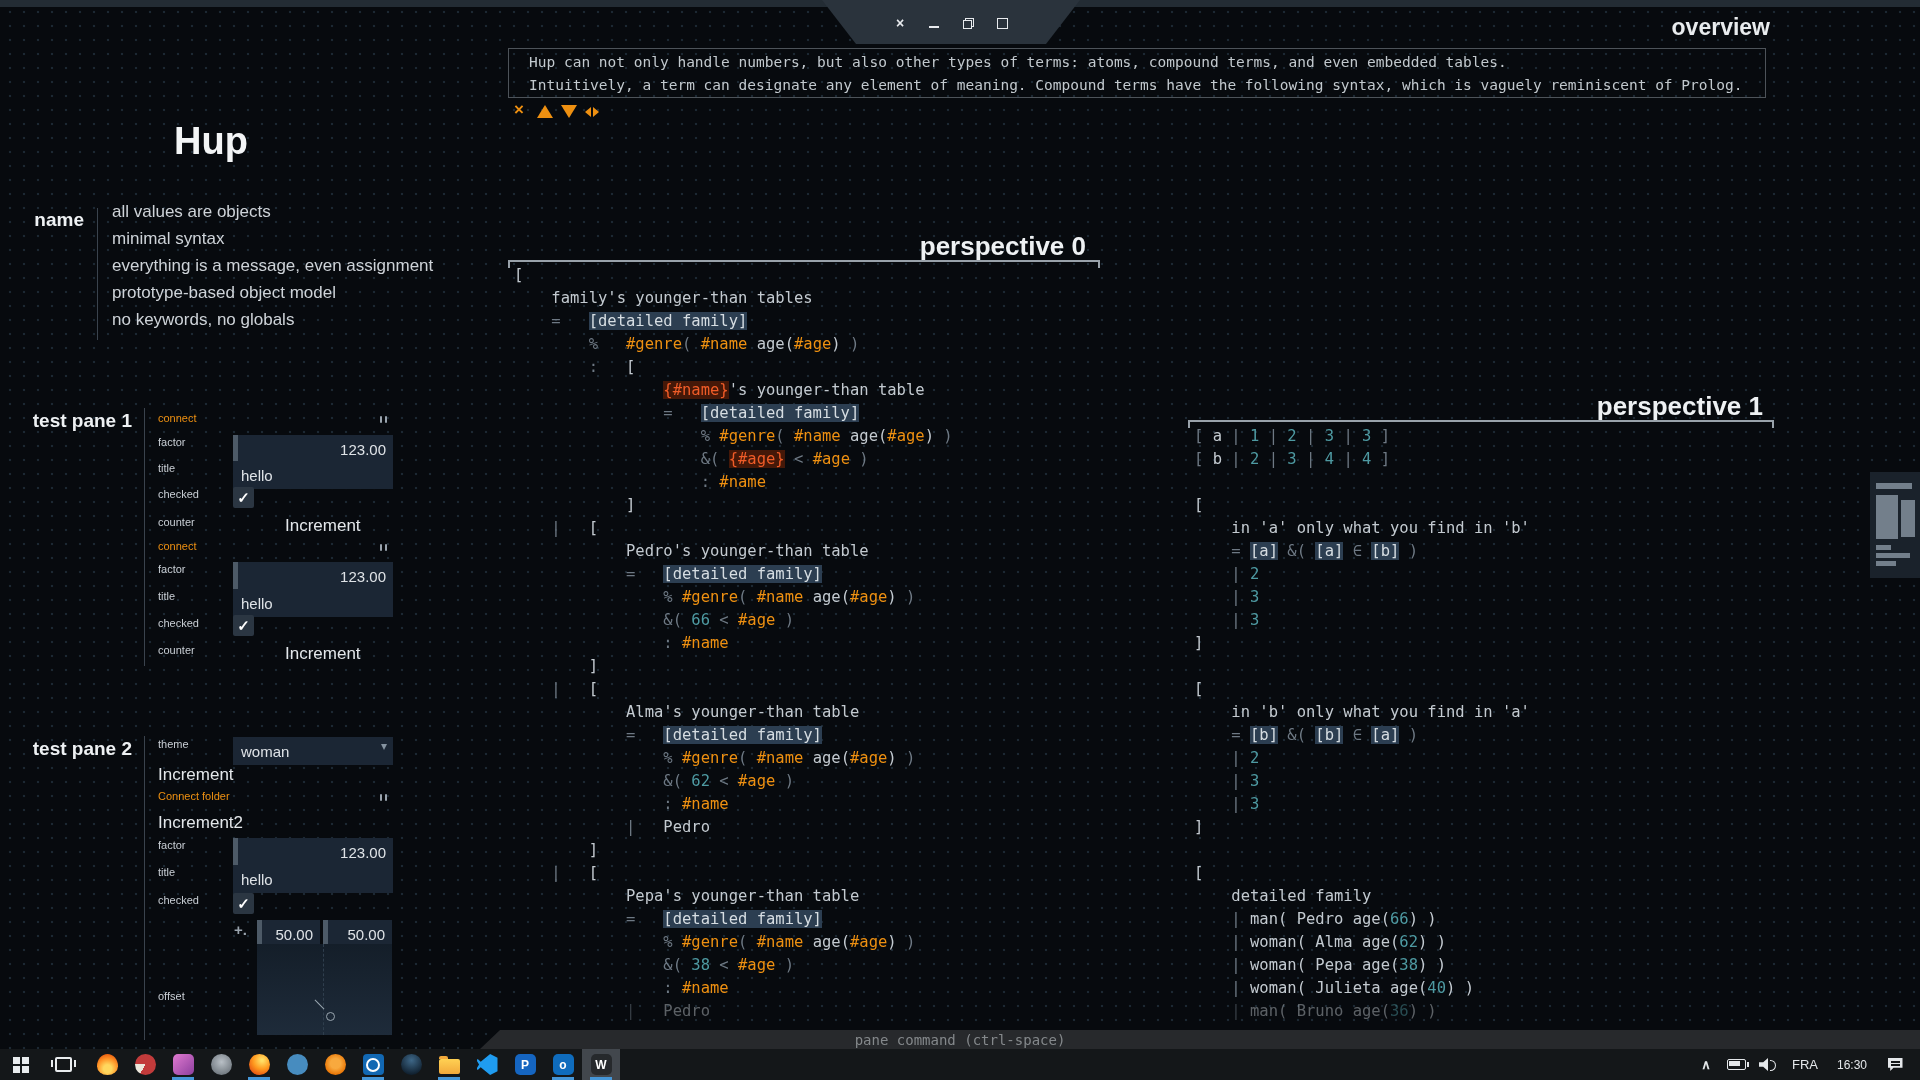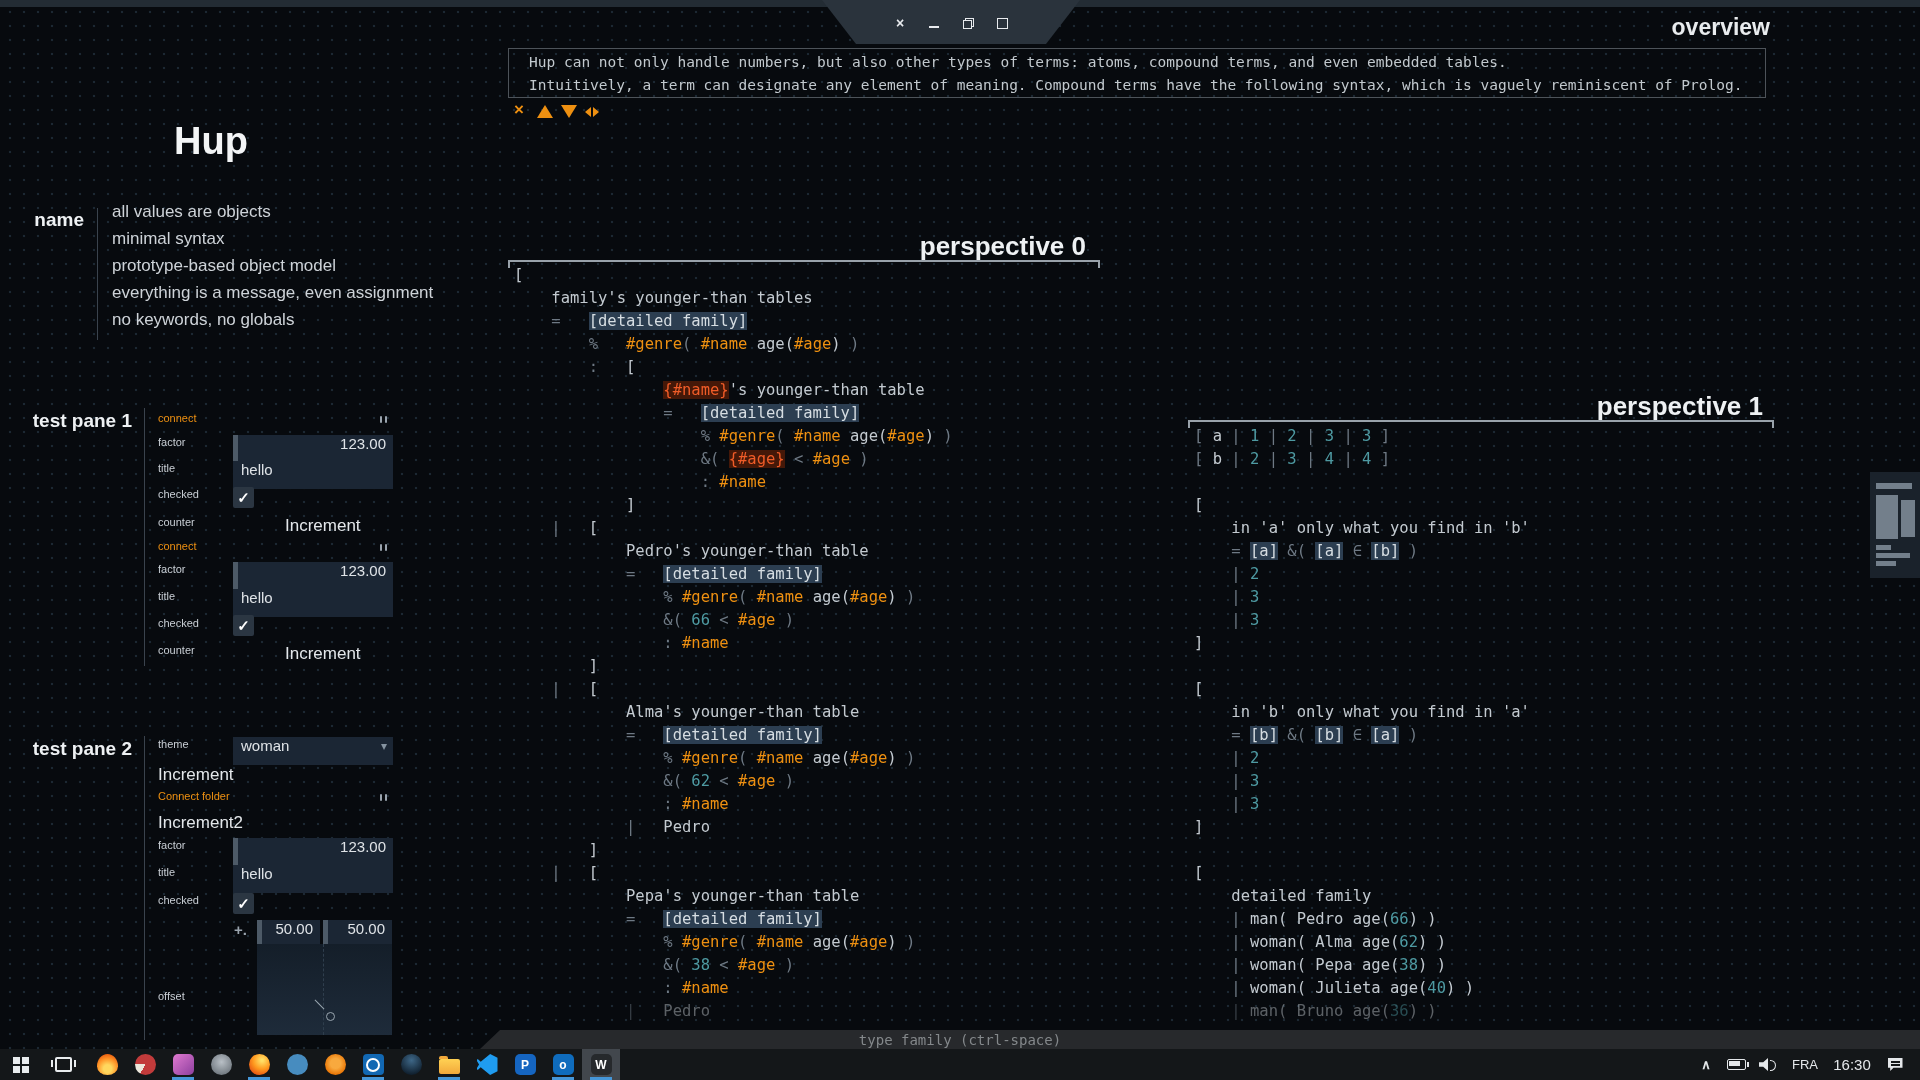--- a/index.html
+++ b/index.html
@@ -36,21 +36,21 @@
 
   
   .apptitle{position:absolute;left:61px;top:120px;width:300px;text-align:center;font-size:38px;font-weight:bold;color:#f3f5f6;}
   .blabel{position:absolute;font-size:19px;font-weight:bold;color:#eef1f3;text-align:right;}
   .vline{position:absolute;width:1px;background:#3a434d;}
   .namelist{position:absolute;left:112px;top:198px;}
   .namelist div{font-size:17px;line-height:27px;color:#ced3d8;white-space:nowrap;}
   .lbl{position:absolute;font-size:11px;color:#c9cfd5;white-space:nowrap;}
   .org{color:#ee9011;}
   .tbtn{position:absolute;font-size:17px;color:#e3e7ea;white-space:nowrap;cursor:default;}
-  .field{position:absolute;height:28px;background:#1b2634;color:#dfe3e7;font-size:15px;display:flex;align-items:flex-start;box-sizing:border-box;}
+  .field{position:absolute;height:28px;background:#1b2634;color:#dfe3e7;font-size:15px;display:flex;align-items:center;box-sizing:border-box;}
   .field.num{justify-content:flex-end;padding-right:7px;border-left:5px solid #4d5a67;}
   .field.txt{padding-left:8px;}
   .field.drop{padding-left:8px;}
   .caret{position:absolute;right:6px;top:2px;color:#8593a0;font-size:12px;}
   .checkbox{position:absolute;width:21px;height:21px;background:#2b3642;border-radius:2px;display:flex;align-items:center;justify-content:center;color:#fff;font-size:15px;font-weight:bold;}
   .conn-ic{position:absolute;width:10px;height:8px;}
   .conn-ic::before,.conn-ic::after{content:"";position:absolute;top:0;width:2px;height:7px;background:#99a3ad;border-radius:1px;}
   .conn-ic::before{left:0;} .conn-ic::after{left:5px;}
   .spin-ic{position:absolute;color:#9aa4ae;font-size:15px;font-weight:bold;}
   .pad{position:absolute;left:257px;top:944px;width:135px;height:91px;background:linear-gradient(180deg,#141e29,#1e2b3a);}
@@ -109,21 +109,21 @@
   .battc{width:32px;}
   .batt{width:17px;height:9px;border:1px solid #e4e7ea;border-radius:2px;position:relative;}
   .batt::before{content:"";position:absolute;left:1px;top:1px;width:11px;height:5px;background:#e4e7ea;}
   .batt::after{content:"";position:absolute;right:-4px;top:2px;width:2px;height:5px;background:#e4e7ea;}
   .spkc{width:32px;}
   .spk{position:relative;width:18px;height:13px;}
   .spk::before{content:"";position:absolute;left:0;top:0;width:12px;height:13px;background:#e4e7ea;
     clip-path:polygon(0 32%,35% 32%,75% 0,75% 100%,35% 68%,0 68%);}
   .spk::after{content:"";position:absolute;right:1px;top:2px;width:5px;height:9px;border:1.5px solid #e4e7ea;border-left:none;border-radius:0 9px 9px 0;}
   .lang{width:42px;text-align:center;color:#e4e7ea;font-size:13px;}
-  .clocktxt{width:52px;text-align:center;color:#e4e7ea;font-size:15px;}
+  .clocktxt{width:52px;text-align:center;color:#e4e7ea;font-size:12px;}
   .notifc{width:34px;}
   .notif{position:relative;width:15px;height:13px;background:#e4e7ea;
     clip-path:polygon(0 0,100% 0,100% 75%,40% 75%,18% 100%,18% 75%,0 75%);}
   .notif::after{content:"";position:absolute;left:3px;top:3px;width:9px;height:1.5px;background:#141719;box-shadow:0 3px 0 #141719;}
 </style>
 </head>
 <body>
 
 <div id="screen">
 
@@ -155,22 +155,22 @@
   <div class="tri tri-l"></div>
   <div class="tri tri-r"></div>
 
   <div class="apptitle">Hup</div>
 
   <div class="blabel" style="left:0;top:209px;width:84px;">name</div>
   <div class="vline" style="left:97px;top:208px;height:132px;"></div>
   <div class="namelist">
       <div>all values are objects</div>
       <div>minimal syntax</div>
+      <div>everything is a message, even assignment</div>
       <div>prototype-based object model</div>
-      <div>everything is a message, even assignment</div>
       <div>no keywords, no globals</div>
     </div>
 
   <div class="blabel" style="left:0;top:410px;width:132px;">test pane 1</div>
   <div class="vline" style="left:144px;top:408px;height:258px;"></div>
 
   <div class="lbl org" style="left:158px;top:412px;">connect</div>
   <span class="conn-ic" style="left:380px;top:416px;"></span>
   <div class="lbl" style="left:158px;top:436px;">factor</div>
   <div class="field num" style="left:233px;top:435px;width:160px;">
@@ -253,21 +253,21 @@
   <div class="minimap">
     <div class="mm" style="left:6px;top:11px;width:36px;height:6px;"></div>
     <div class="mm" style="left:6px;top:23px;width:22px;height:44px;"></div>
     <div class="mm" style="left:31px;top:28px;width:14px;height:37px;"></div>
     <div class="mm" style="left:6px;top:73px;width:15px;height:5px;"></div>
     <div class="mm" style="left:6px;top:81px;width:34px;height:5px;"></div>
     <div class="mm" style="left:6px;top:89px;width:20px;height:5px;"></div>
   </div>
 
   <div class="cmdbar"></div>
-  <div class="cmdtext">type family (ctrl-space)</div>
+  <div class="cmdtext">pane command (ctrl-space)</div>
 
   <div class="taskbar">
     <div class="tsys">
       <span class="winlogo">
           <i></i>
           <i></i>
           <i></i>
           <i></i>
         </span>
     </div>

